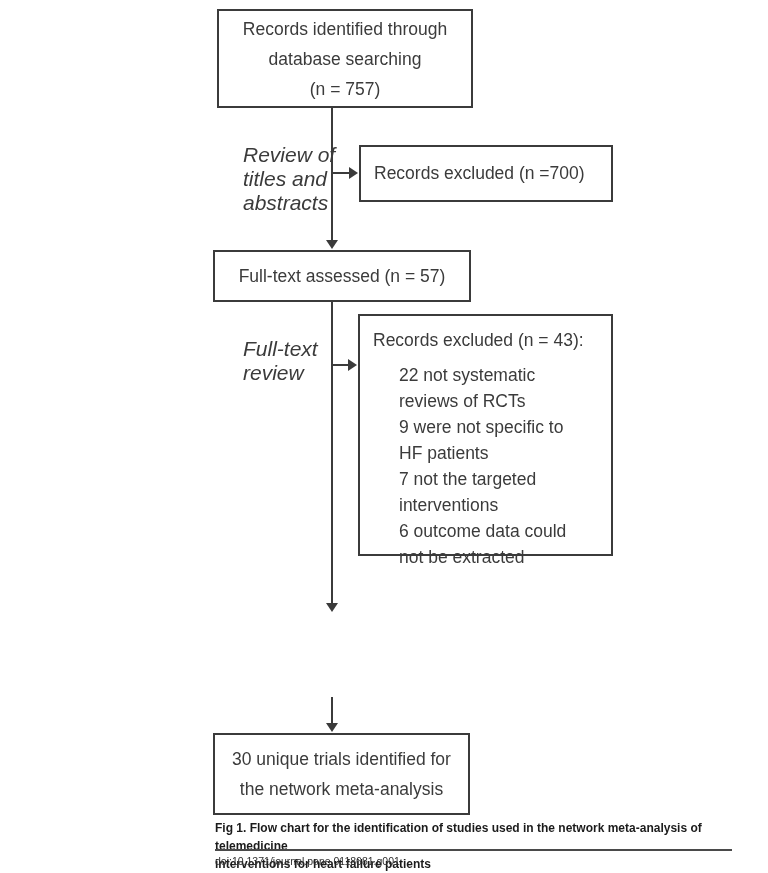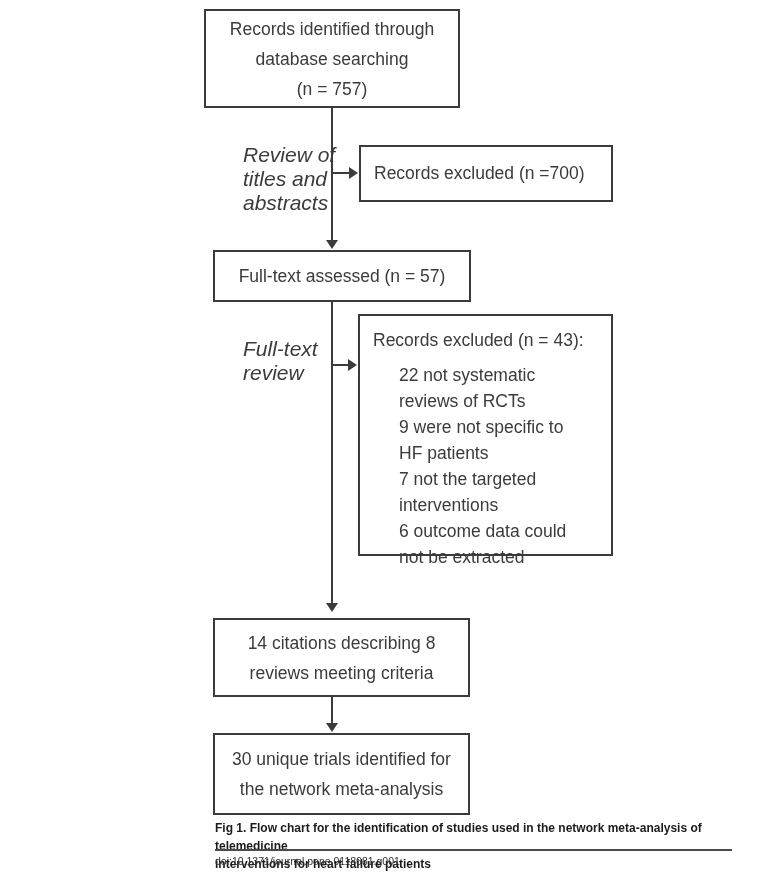--- a/index.html
+++ b/index.html
@@ -26,21 +26,21 @@
     text-align: center;
     white-space: pre-line;
   }
   .box-leftalign {
     display: flex;
     align-items: center;
     padding-left: 13px;
     white-space: pre-line;
     text-align: center;
   }
-  #box-identified   { left: 204px; top: 9px;   width: 256px; height: 99px;  line-height: 30px; }
+  #box-identified   { left: 217px; top: 9px;   width: 256px; height: 99px;  line-height: 30px; }
   #box-excluded-titles { left: 359px; top: 145px; width: 254px; height: 57px; }
   #box-fulltext     { left: 213px; top: 250px; width: 258px; height: 52px; }
   #box-excluded-fulltext { left: 358px; top: 314px; width: 255px; height: 242px; }
   #box-citations    { left: 213px; top: 618px; width: 257px; height: 79px;  line-height: 30px; }
   #box-trials       { left: 213px; top: 733px; width: 257px; height: 82px;  line-height: 30px; }
 
   .excl-heading {
     margin: 14px 0 0 13px;
     font-size: 17.5px;
     color: #3b3b3b;
@@ -140,22 +140,20 @@
   <div class="box" id="box-excluded-fulltext">
     <div class="excl-heading">Records excluded (n = 43):</div>
     <div class="excl-list">
       <p>22 not systematic reviews of RCTs</p>
       <p>9 were not specific to HF patients</p>
       <p>7 not the targeted interventions</p>
       <p>6 outcome data could not be extracted</p>
     </div>
   </div>
 
-  <div class="box box-center" id="box-citations">14 citations describing 8
-reviews meeting criteria</div>
 
   <div class="box box-center" id="box-trials">30 unique trials identified for
 the network meta-analysis</div>
 
   <div class="vline" id="vline-1"></div>
   <div class="arrow-down" id="arrowhead-1"></div>
 
   <div class="hline" id="hline-1"></div>
   <div class="arrow-right" id="arrowhead-r1"></div>
 

